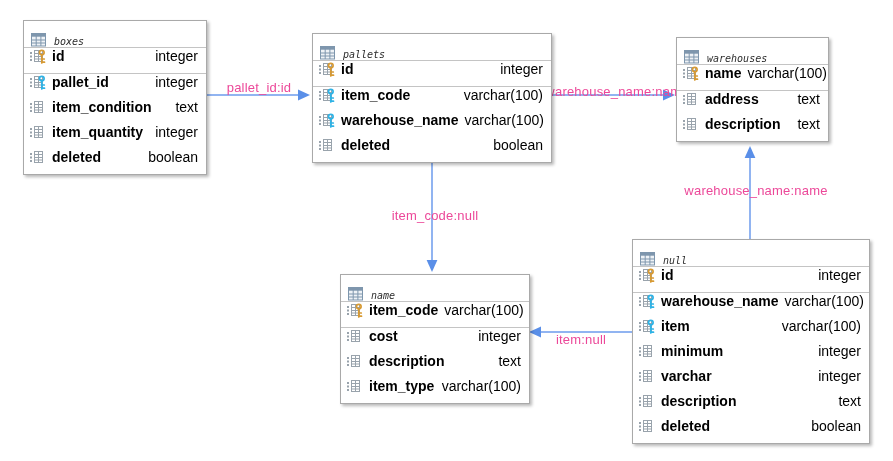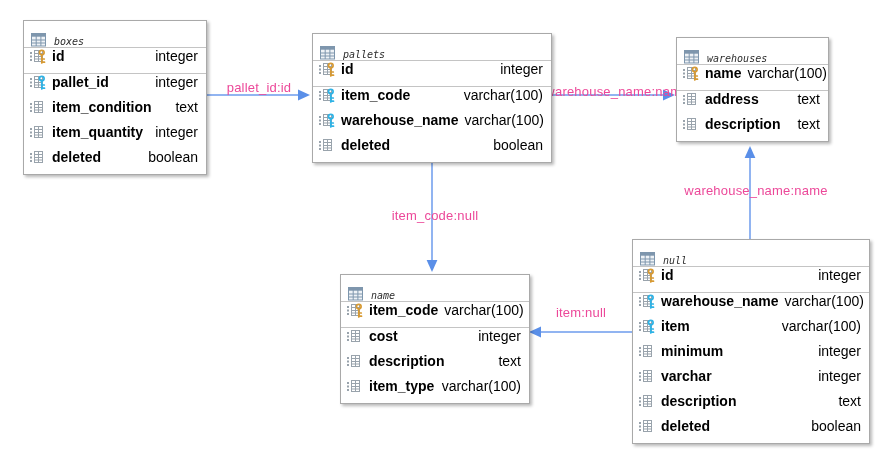--- a/index.html
+++ b/index.html
@@ -46,21 +46,21 @@
     </g>
     <g>
       <path class="edge-line" d="M750,239 L750,157"></path>
       <polygon class="edge-arrow" points="750,146 744.6,158 755.4,158"></polygon>
     </g>
   </svg>
 
   <div class="edge-label" style="left:259px;top:87px">pallet_id:id</div>
   <div class="edge-label" style="left:617px;top:91px">warehouse_name:name</div>
   <div class="edge-label" style="left:435px;top:215px">item_code:null</div>
-  <div class="edge-label" style="left:581px;top:312px">item:null</div>
+  <div class="edge-label" style="left:581px;top:339px">item:null</div>
   <div class="edge-label" style="left:756px;top:190px">warehouse_name:name</div>
 
   <div class="table" style="left:23px;top:20px;width:182px">
     <div class="thead">
       <span class="t-icon">
           <svg width="15" height="14" viewBox="0 0 15 14">
             <rect x="0.5" y="0.5" width="14" height="12.5" fill="#eef2f6" stroke="#7e96ad"></rect>
             <rect x="0.5" y="0.5" width="14" height="3.2" fill="#7e96ad"></rect>
             <line x1="5.2" y1="0.5" x2="5.2" y2="13" stroke="#7e96ad"></line>
             <line x1="9.9" y1="0.5" x2="9.9" y2="13" stroke="#7e96ad"></line>

